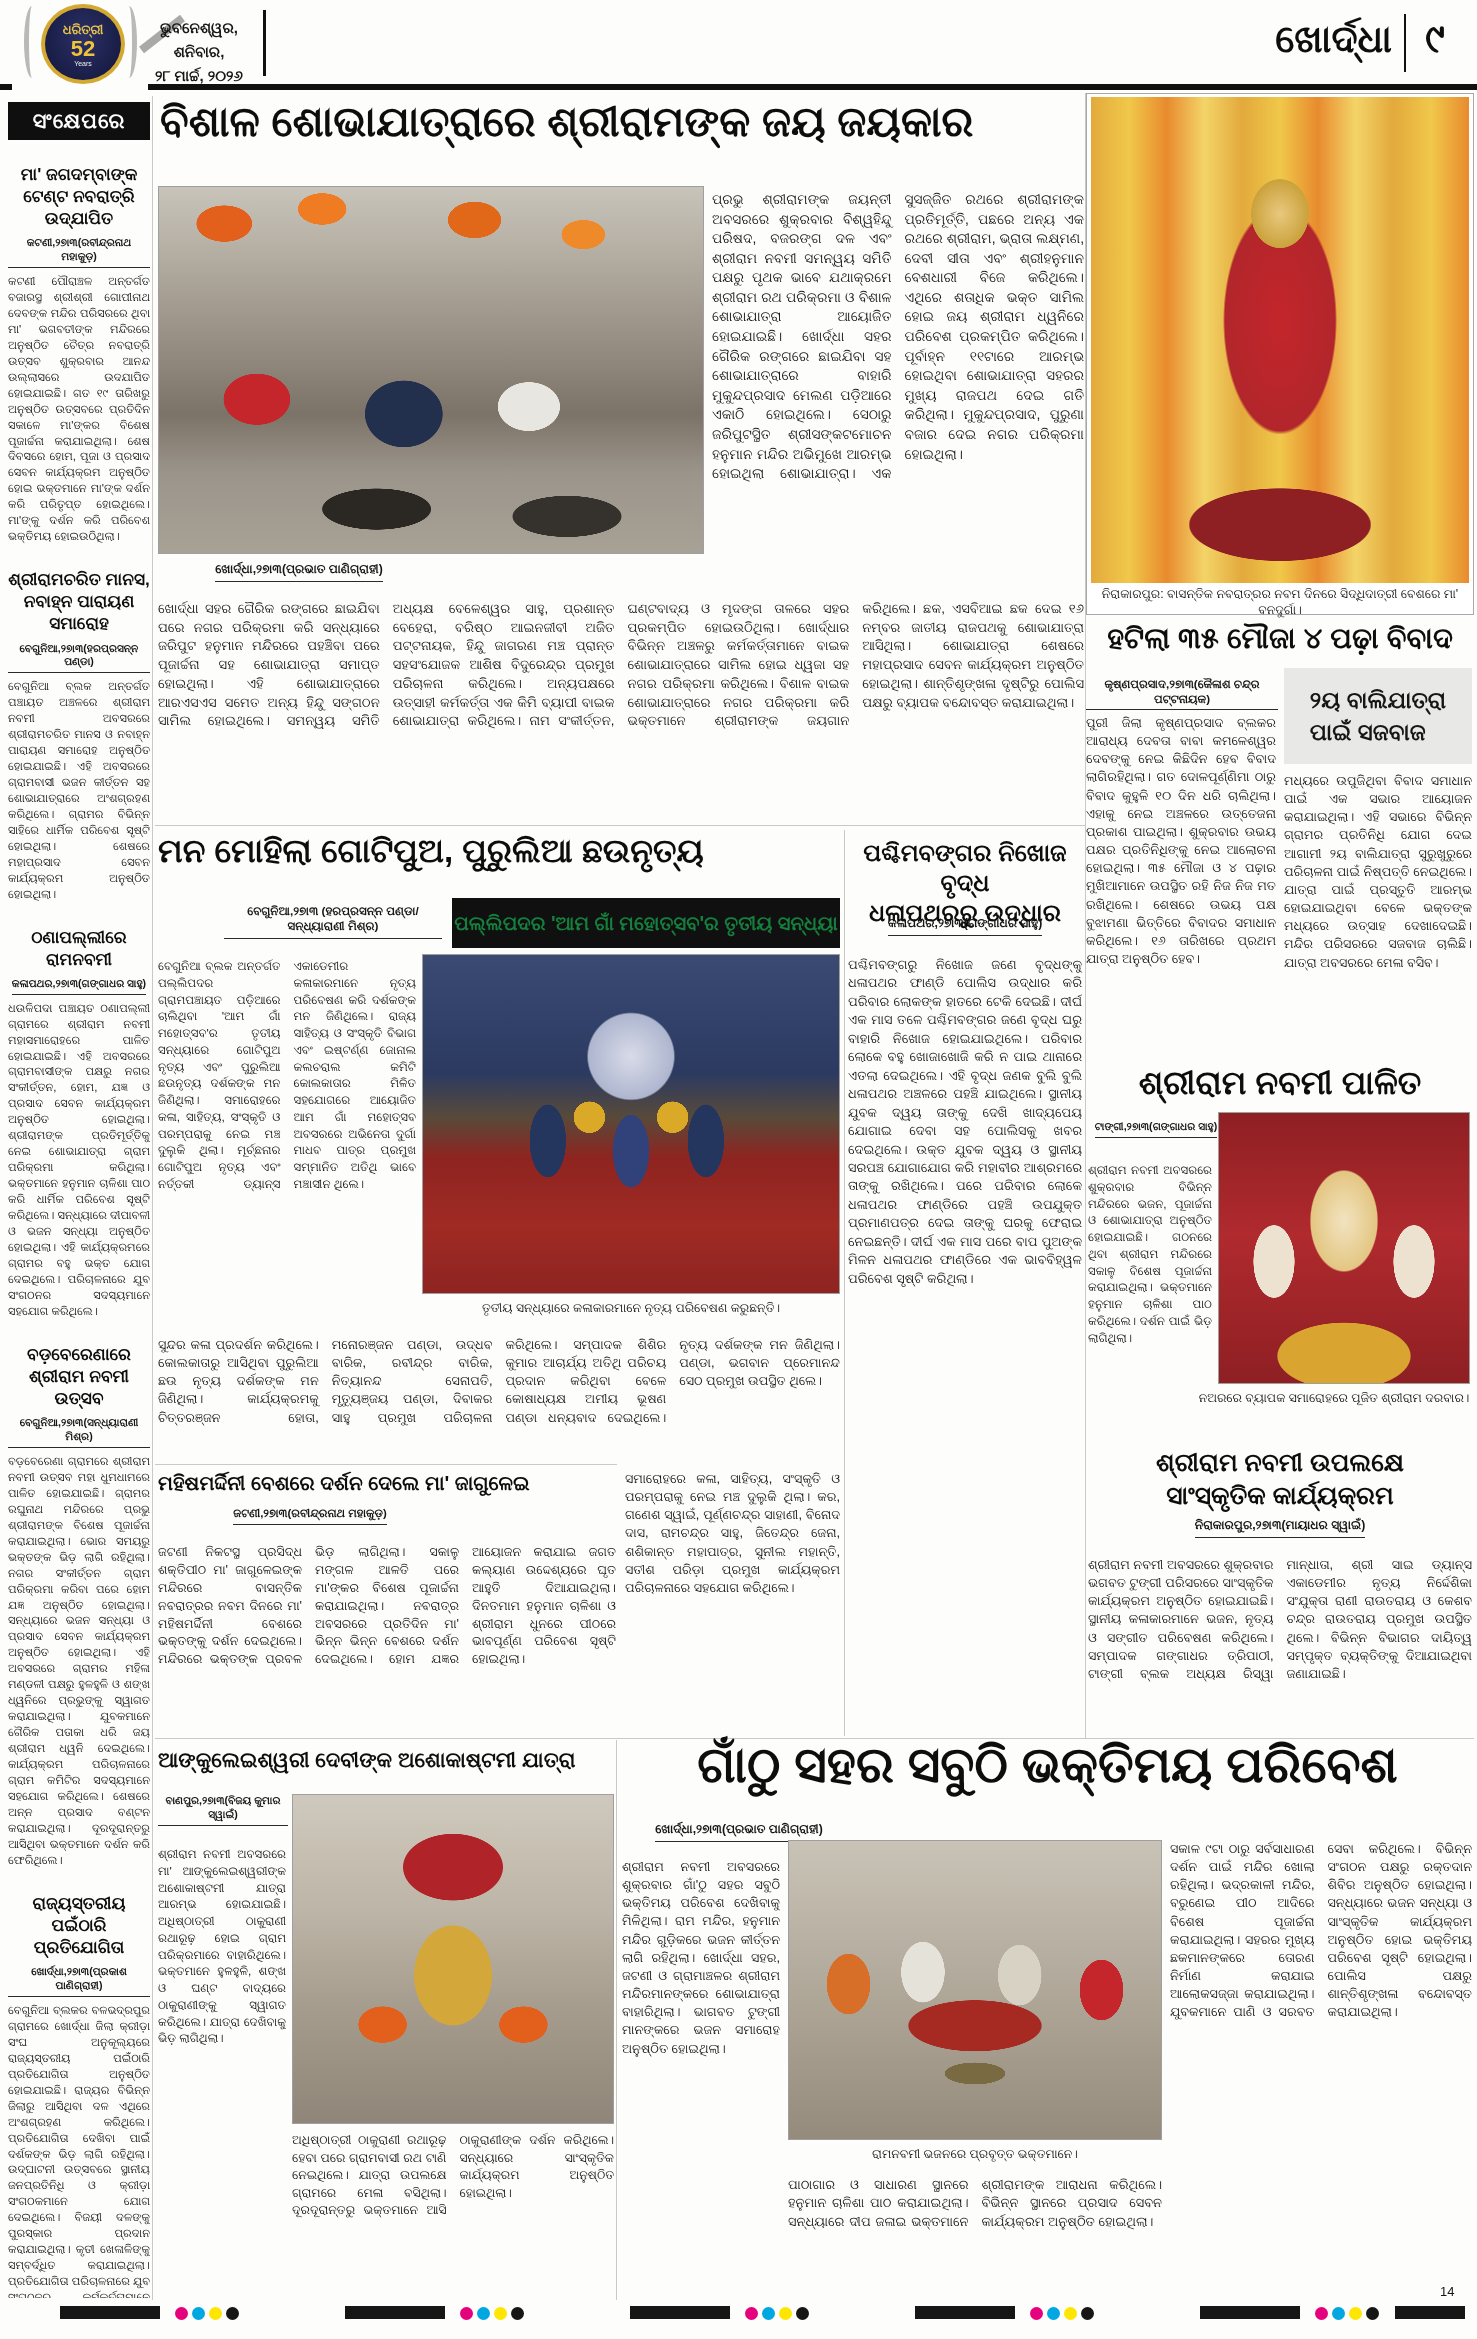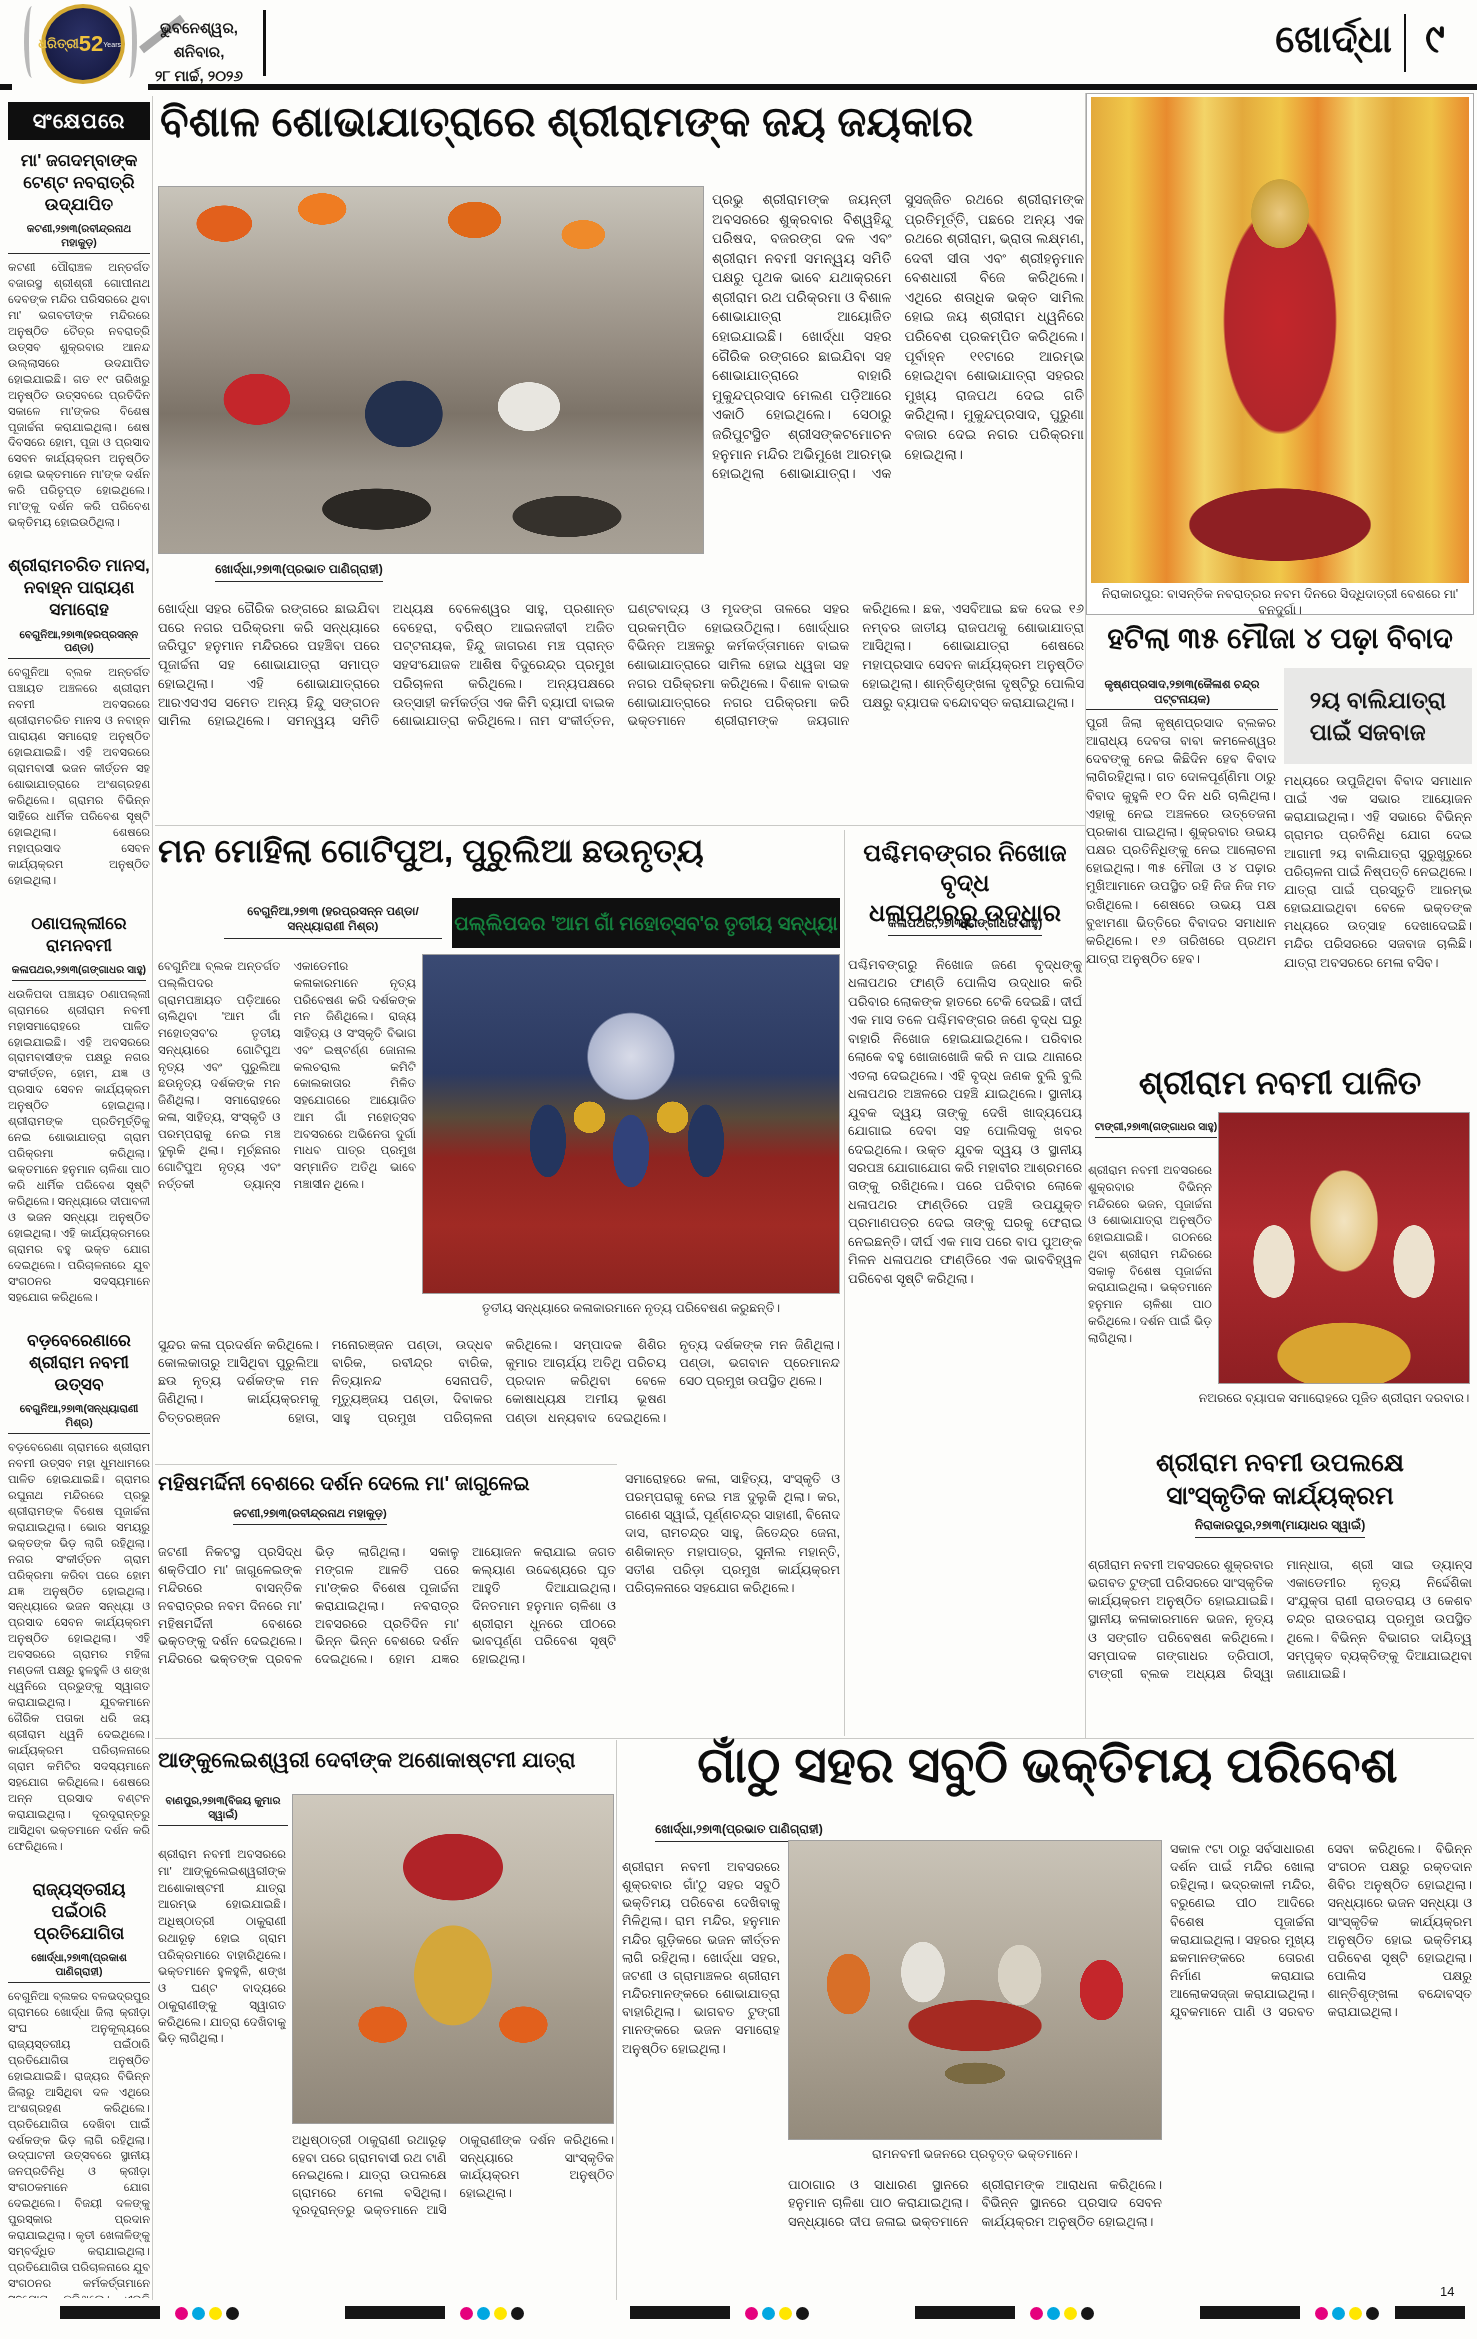--- a/index.html
+++ b/index.html
@@ -20,26 +20,26 @@
   .photo{border:1px solid #9f9f9f;box-sizing:border-box;}
   .vrule{width:1px;background:#c9c9c6;}
   .hrule{height:1px;background:#c9c9c6;}
   .banner{background:#0f0f0f;color:#fff;font-weight:bold;font-size:21px;
           display:flex;align-items:center;justify-content:center;letter-spacing:1px;}
   .strip{background:#101010;color:#15803d;font-weight:bold;font-size:19.5px;
          display:flex;align-items:center;justify-content:center;}
   .graybox{background:#e8e8e7;font-weight:bold;font-size:23px;line-height:1.4;
            display:flex;align-items:center;justify-content:center;text-align:left;}
   .brief{margin-bottom:24px;}
-  .brief h3{margin:0 0 6px 0;font-size:17px;line-height:1.3;text-align:center;}
+  .brief h3{margin:14px 0 6px 0;font-size:17px;line-height:1.3;text-align:center;}
   .brief .dl{margin-bottom:6px;}
   
   .logo-oval{background:radial-gradient(ellipse at 50% 40%,#2b3166 0%,#191d47 70%,#10132f 100%);
              border:4px solid #d4a932;border-radius:50%;box-sizing:border-box;
-             display:flex;flex-direction:row;align-items:center;justify-content:flex-end;}
+             display:flex;flex-direction:column;align-items:center;justify-content:center;}
   .logo-arc{border-radius:50%;box-sizing:border-box;}
   
   .ph-rally{background:
     radial-gradient(46px 30px at 12% 10%,#e2601c 60%,transparent 61%),
     radial-gradient(40px 26px at 30% 6%,#ef7c22 60%,transparent 61%),
     radial-gradient(44px 30px at 58% 9%,#e06818 60%,transparent 61%),
     radial-gradient(36px 24px at 78% 13%,#ef8a2a 60%,transparent 61%),
     radial-gradient(60px 46px at 18% 58%,#c4262b 55%,transparent 56%),
     radial-gradient(70px 60px at 45% 62%,#23304d 55%,transparent 56%),
     radial-gradient(56px 44px at 68% 60%,#e8e6e0 55%,transparent 56%),

